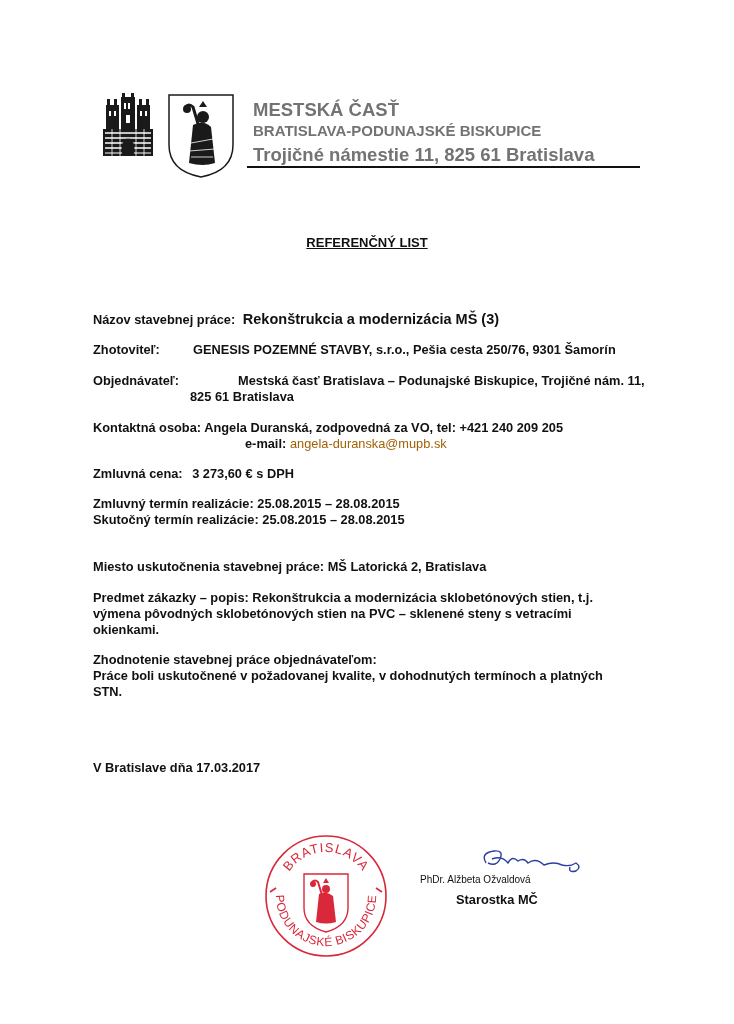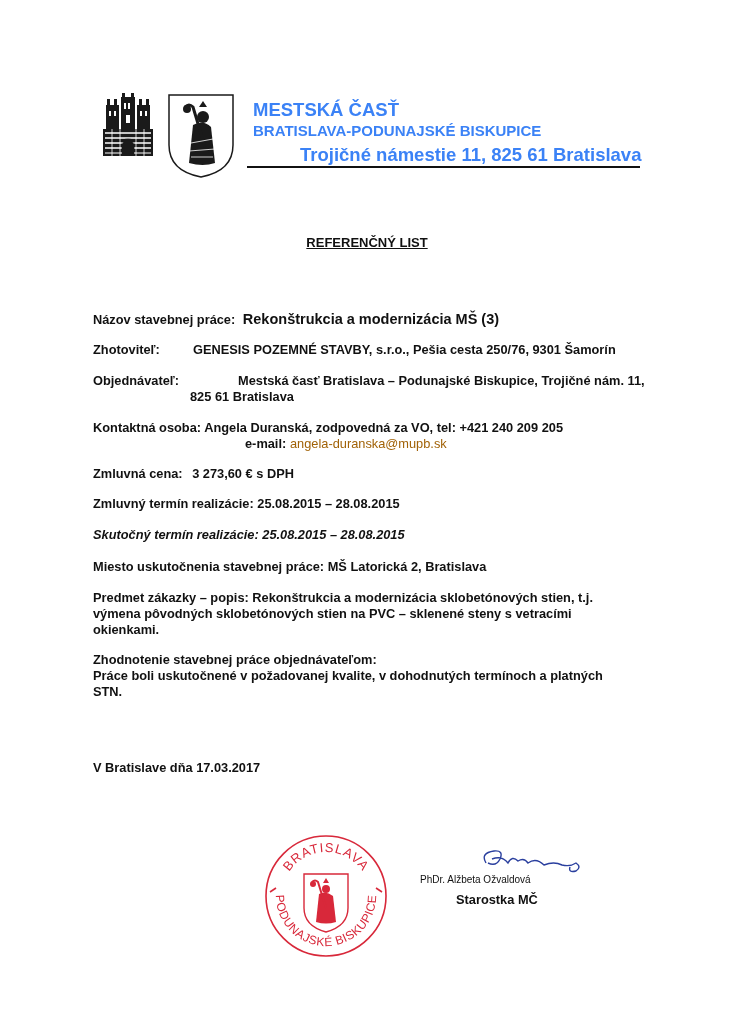--- a/index.html
+++ b/index.html
@@ -3,24 +3,24 @@
 <meta charset="utf-8">
 <style>
   html, body { margin: 0; padding: 0; }
   body {
     width: 734px; height: 1024px; background: #ffffff; position: relative; overflow: hidden;
     font-family: "Liberation Sans", "DejaVu Sans", sans-serif; color: #111;
   }
   .abs { position: absolute; }
   .castle { left: 102px; top: 93px; width: 52px; height: 65px; }
   .shield { left: 167px; top: 93px; width: 68px; height: 86px; }
-  .hdr { left: 253px; font-weight: bold; white-space: nowrap; color: #3b82f6; }
+  .hdr { left: 253px; font-weight: bold; white-space: nowrap; color: #737373; }
   .hdr1 { top: 99px; font-size: 18.5px; }
   .hdr2 { top: 122px; font-size: 15px; }
-  .hdr3 { top: 144px; font-size: 18.5px; margin-left: 47px; }
+  .hdr3 { top: 144px; font-size: 18.5px; }
   .hdr-rule { left: 247px; top: 166px; width: 393px; height: 2px; background: #111; }
   .title { left: 0; width: 734px; top: 235px; text-align: center; font-size: 13px; font-weight: bold; }
   .title span { text-decoration: underline; }
   .line { left: 93px; font-size: 12.8px; font-weight: bold; white-space: nowrap; line-height: 16px; margin-top: 24px; }
   .big { font-size: 14.5px; }
   .val { position: absolute; }
   .link { color: #a16207; font-weight: normal; }
   .stamp { left: 264px; top: 834px; width: 124px; height: 124px; }
   .sig { left: 478px; top: 845px; width: 115px; height: 34px; }
   .signer { left: 420px; top: 874px; font-size: 10px; font-weight: normal; white-space: nowrap; }
@@ -105,21 +105,21 @@
 <div class="abs line" style="top:442px;">
   <span>Zmluvná cena:</span>
   <span style="margin-left:6px;">3 273,60 € s DPH</span>
 </div>
 
 <div class="abs line" style="top:472px;text-align:right;">
   <span>Zmluvný termín realizácie:</span>
   <span>25.08.2015 – 28.08.2015</span>
 </div>
 
-<div class="abs line" style="top:503px;font-style:italic;">
+<div class="abs line" style="top:488px;">
   <span>Skutočný termín realizácie:</span>
   <span>25.08.2015 – 28.08.2015</span>
 </div>
 
 <div class="abs line" style="top:535px;">
   <span>Miesto uskutočnenia stavebnej práce:</span>
   <span>MŠ Latorická 2, Bratislava</span>
 </div>
 
 <div class="abs line" style="top:566px;">

